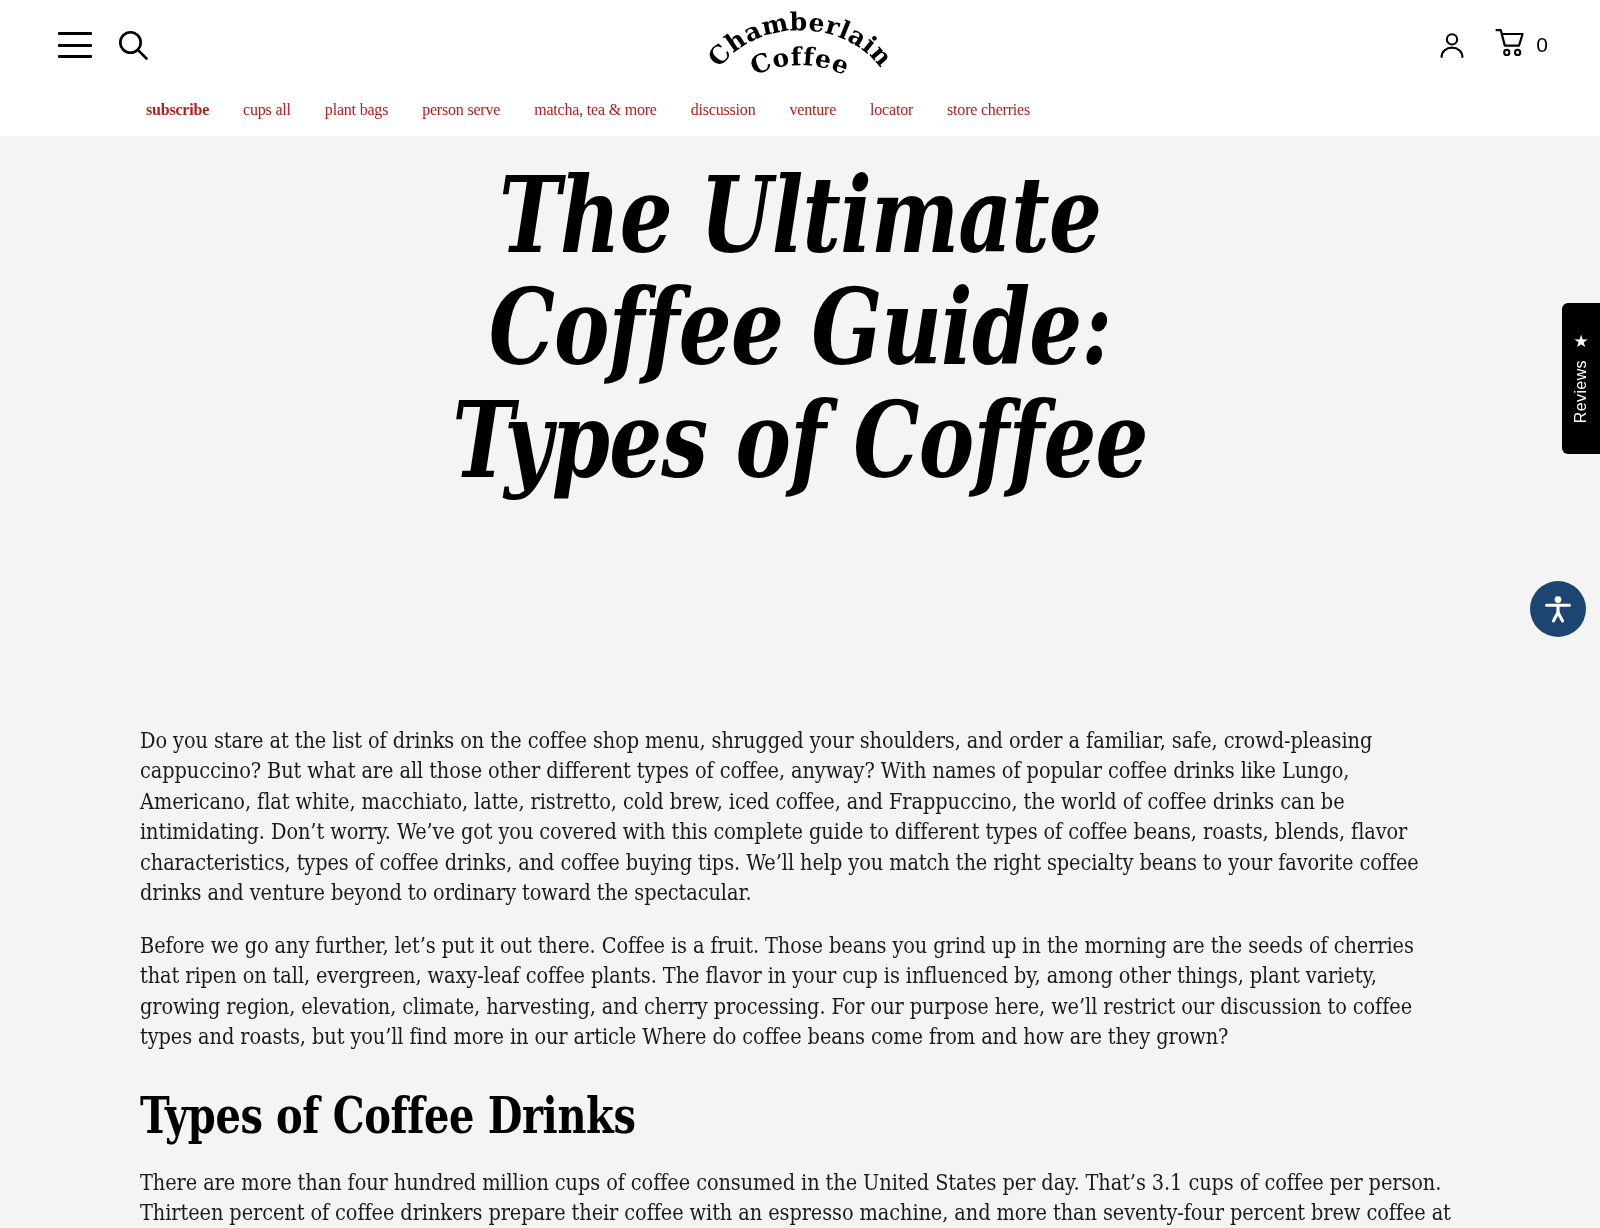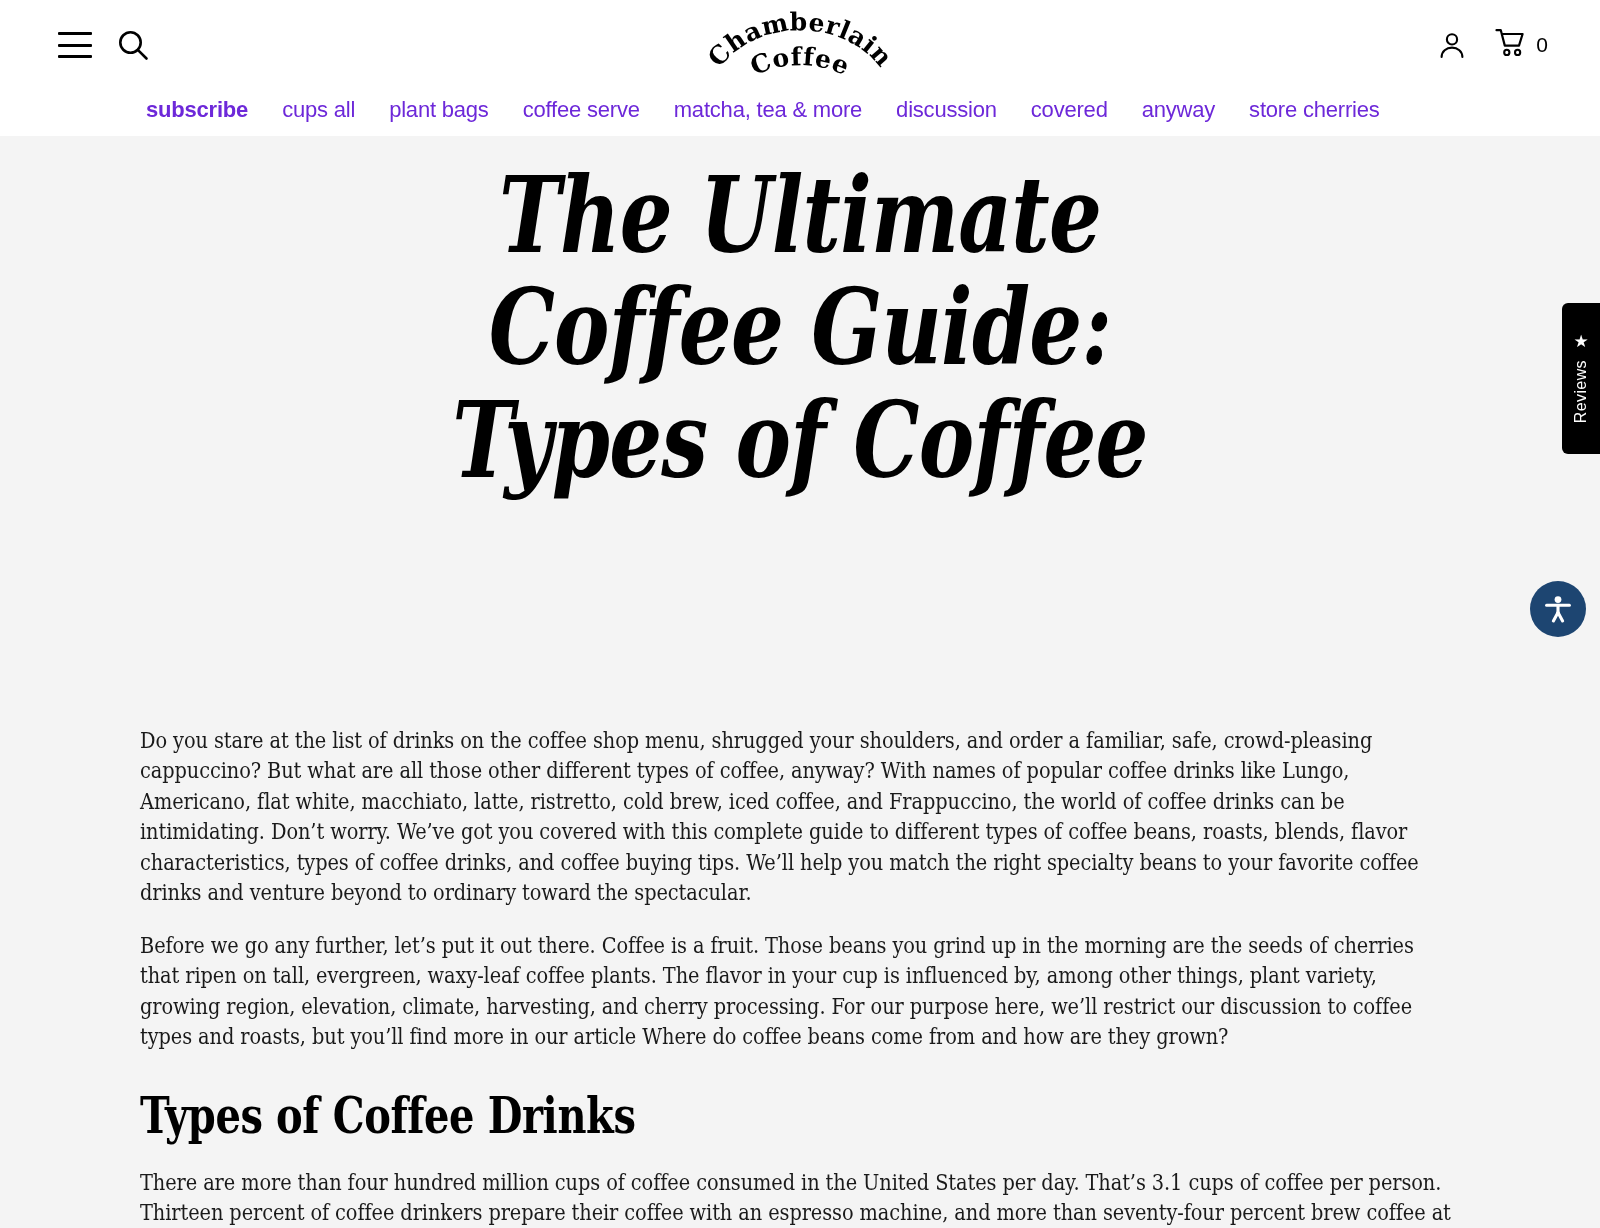--- a/index.html
+++ b/index.html
@@ -105,23 +105,23 @@
   
   .main-nav {
     display: flex;
     align-items: center;
     gap: 34px;
     padding-left: 146px;
     height: 46px;
     padding-bottom: 6px;
   }
   .nav-item {
-    font-family: Liberation Sans, sans-serif;
-    font-size: 22px;
-    color: #6d28d9;
+    font-family: Liberation Serif, serif;
+    font-size: 16px;
+    color: #b91c1c;
     text-decoration: none;
     white-space: nowrap;
     letter-spacing: -0.2px;
     cursor: pointer;
     background: none;
     border: none;
     font-weight: 400;
   }
   .nav-item.active {
     font-weight: 700;
@@ -292,25 +292,25 @@
         <span class="cart-count">0</span>
       </div>
     </div>
 
   </div>
 
   <nav class="main-nav">
     <a class="nav-item active" href="#">subscribe</a>
     <a class="nav-item" href="#">cups all</a>
     <a class="nav-item" href="#">plant bags</a>
-    <a class="nav-item" href="#">coffee serve</a>
+    <a class="nav-item" href="#">person serve</a>
     <a class="nav-item" href="#">matcha, tea &amp; more</a>
     <a class="nav-item" href="#">discussion</a>
-    <a class="nav-item" href="#">covered</a>
-    <a class="nav-item" href="#">anyway</a>
+    <a class="nav-item" href="#">venture</a>
+    <a class="nav-item" href="#">locator</a>
     <a class="nav-item" href="#">store cherries</a>
   </nav>
 
 </header>
 
 <main class="page-body">
 
   <section class="hero">
     <h1 class="article-title">The Ultimate Coffee Guide: Types of Coffee</h1>
   </section>

